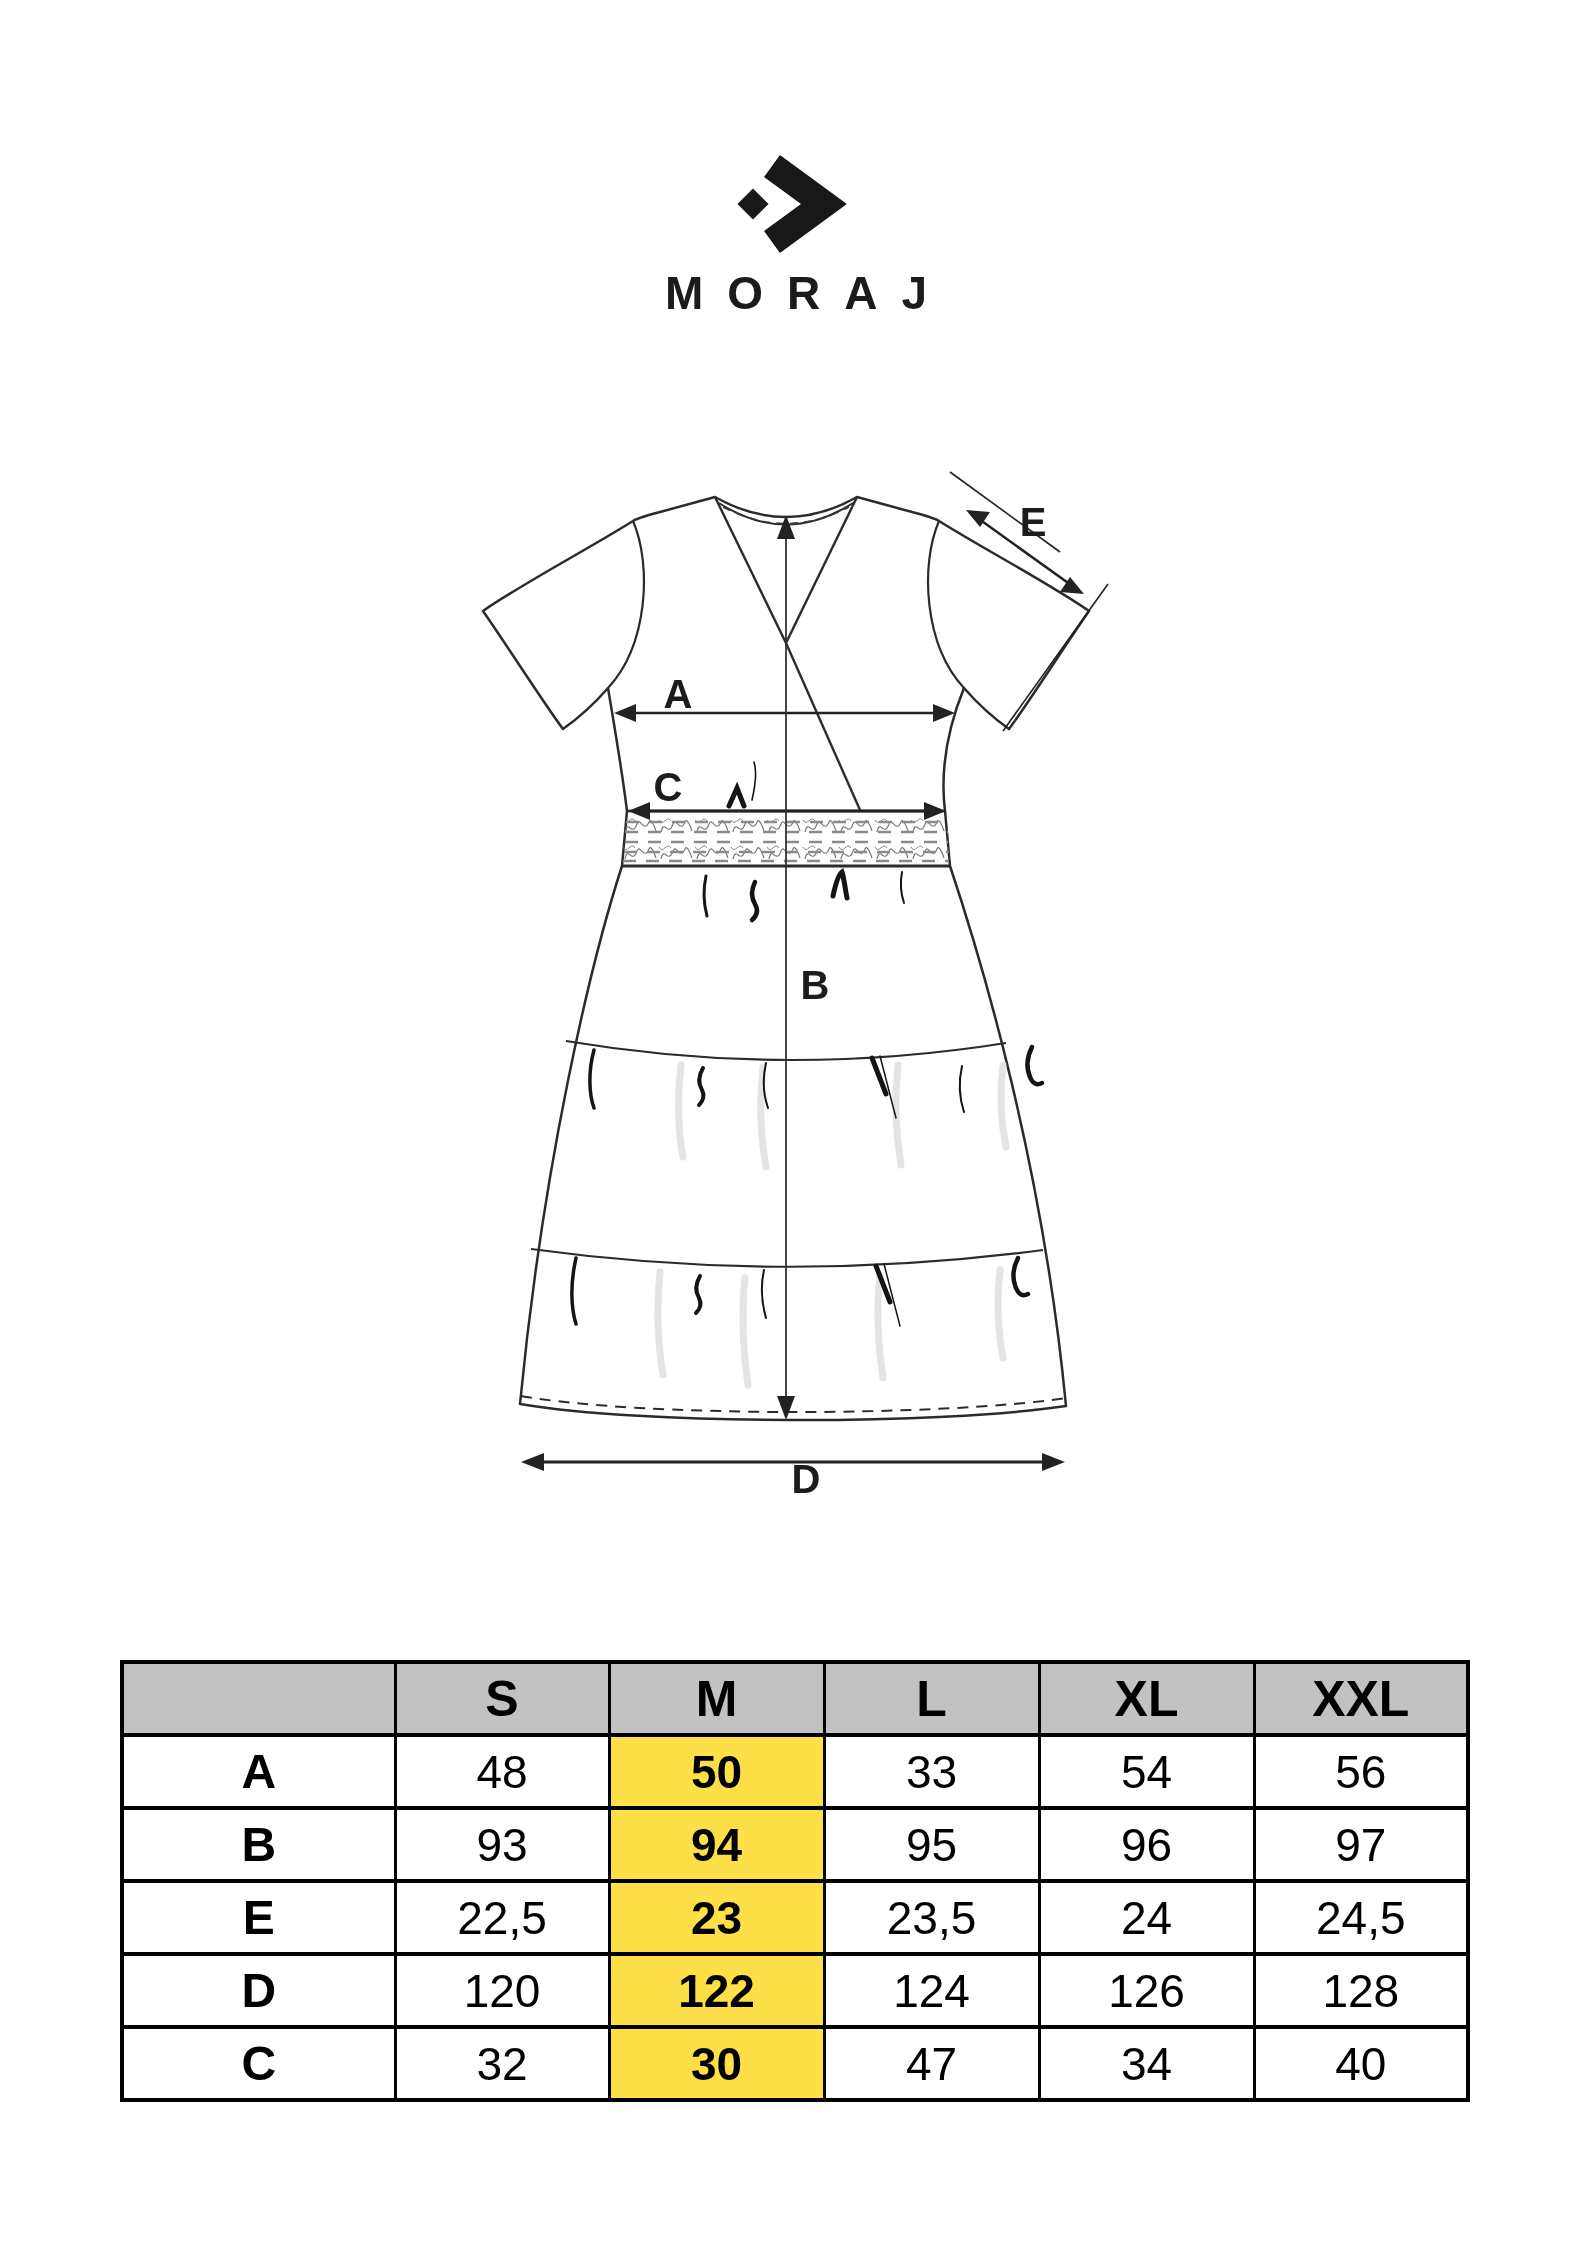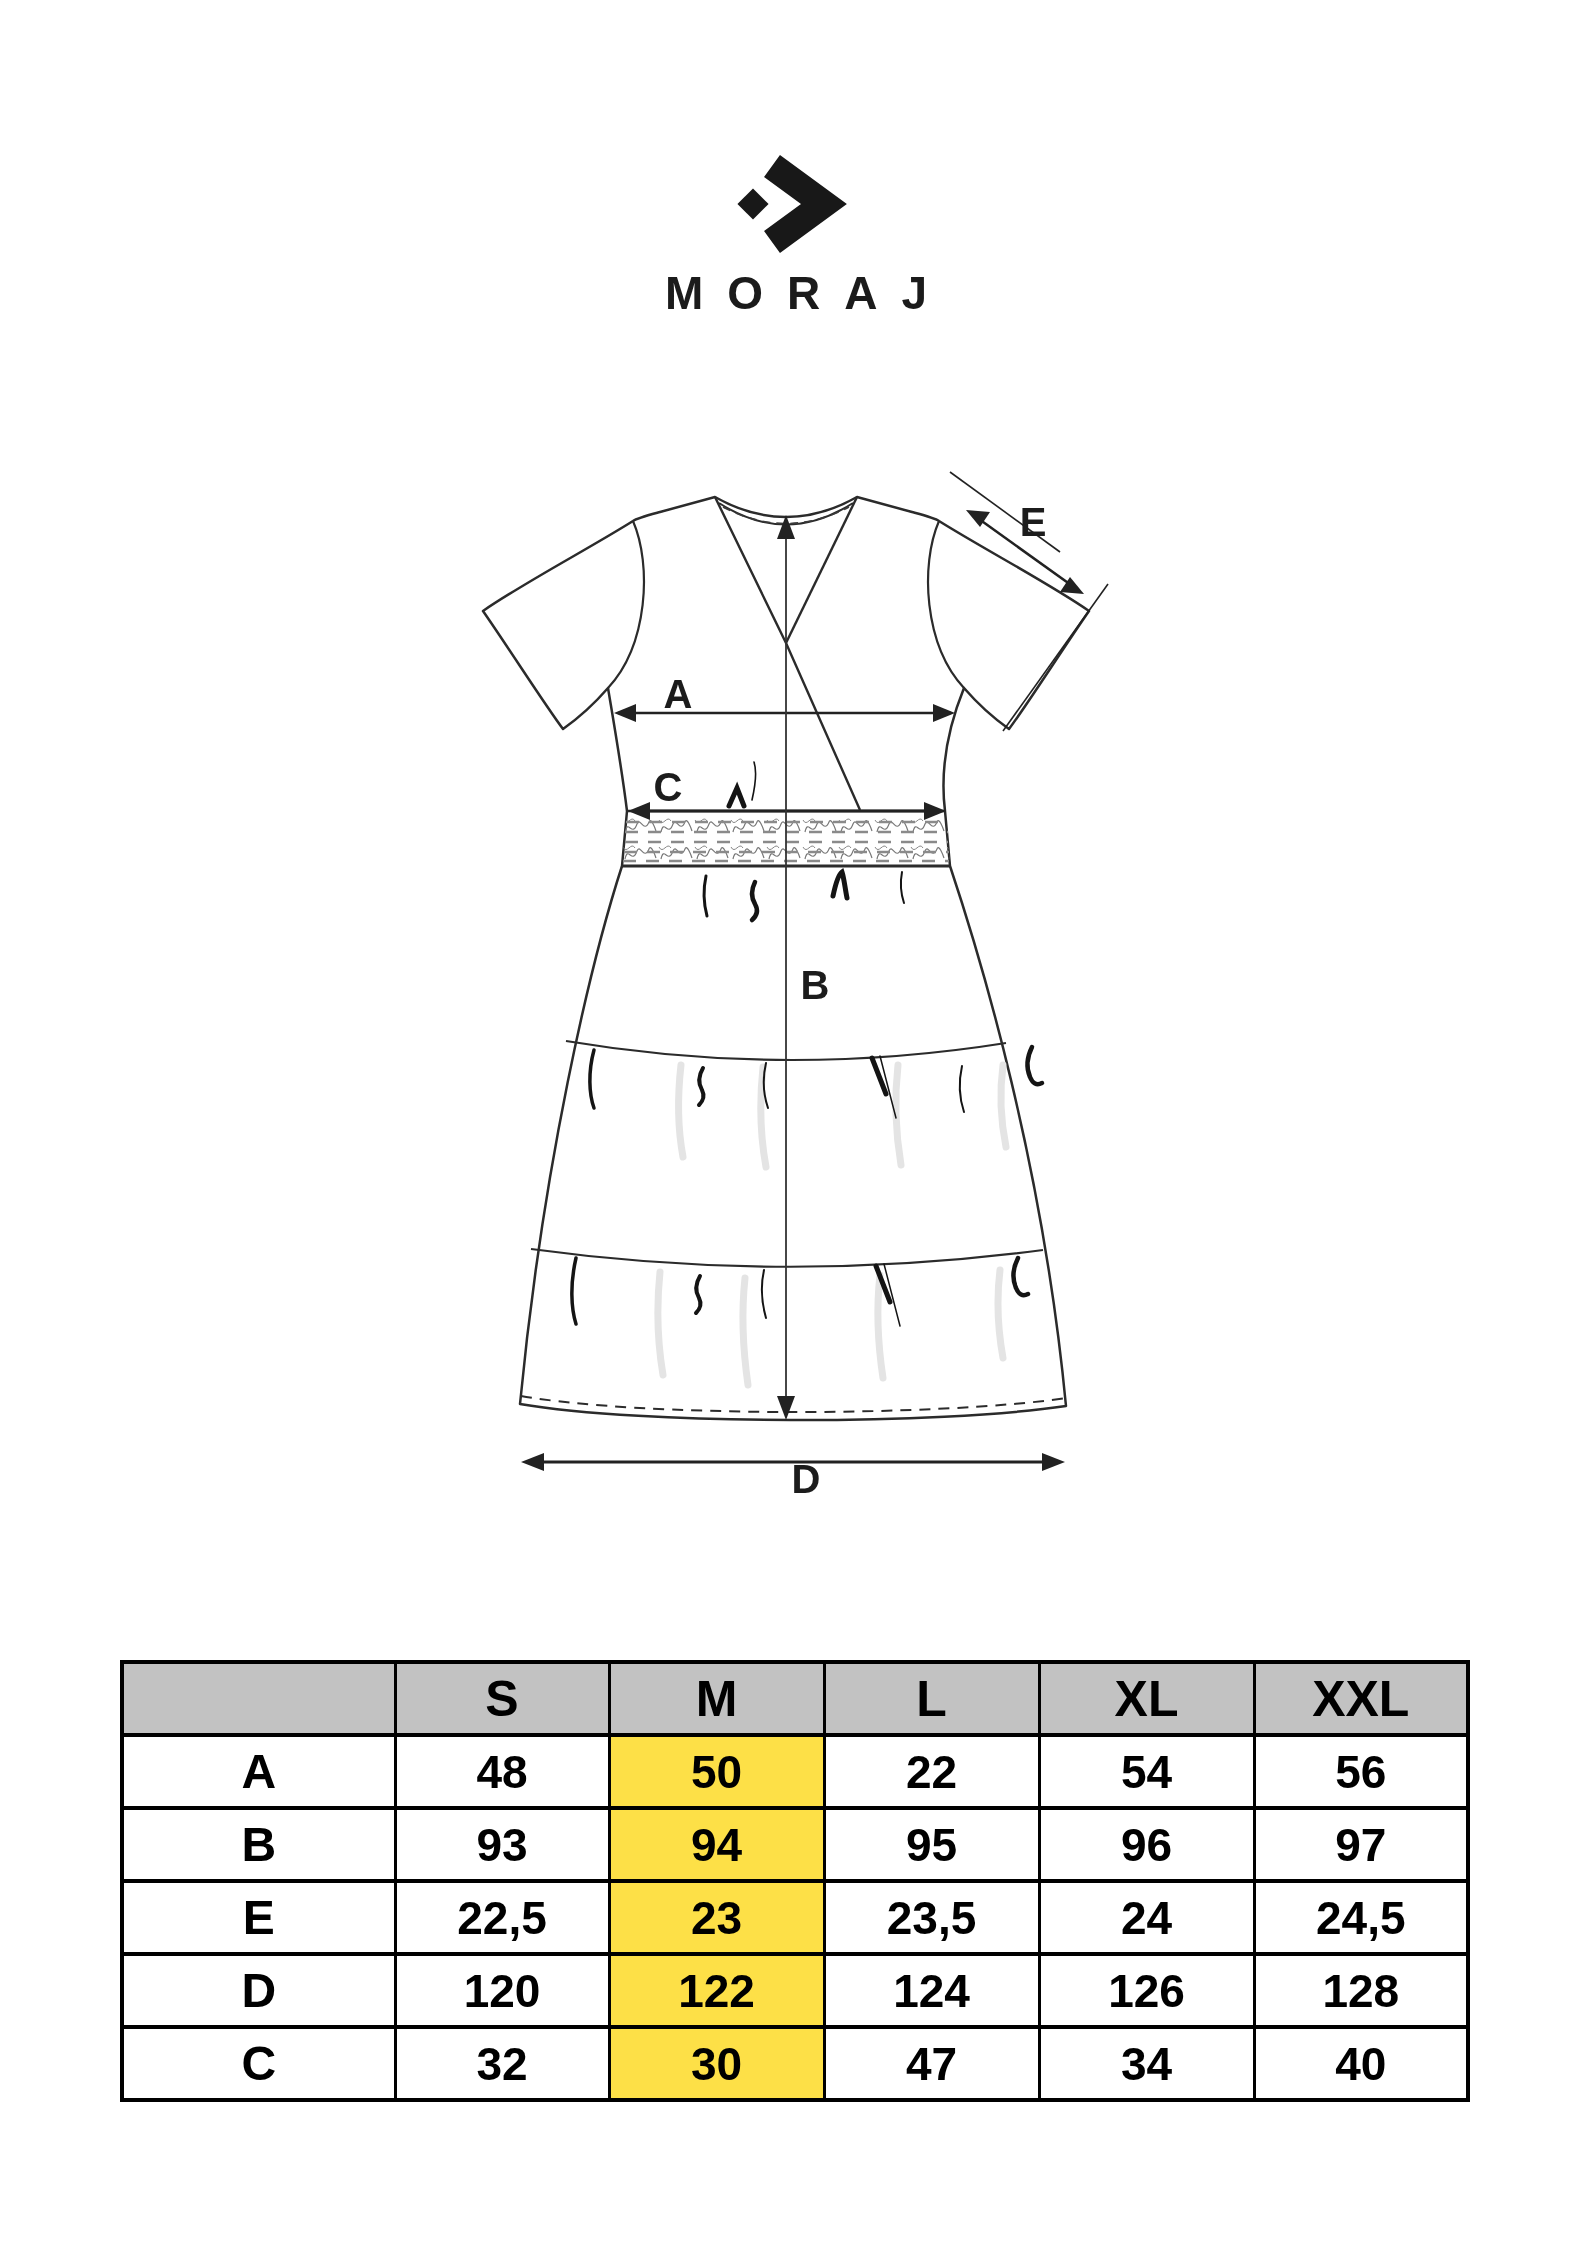--- a/index.html
+++ b/index.html
@@ -47,21 +47,21 @@
     background:#fff;color:#000;
   }
   .size-table{border:4px solid #000;}
   .size-table thead th{
     background:#c2c2c2;font-size:50px;font-weight:700;
   }
   .size-table tbody th{
     font-size:48px;font-weight:700;
   }
   .size-table td{
-    font-size:46px;font-weight:700;
+    font-size:46px;font-weight:400;
   }
   .size-table td.hl{
     background:#fde047;font-weight:700;
   }
 </style>
 </head>
 <body>
 
 <div class="page">
 
@@ -216,21 +216,21 @@
         <th>L</th>
         <th>XL</th>
         <th>XXL</th>
       </tr>
     </thead>
     <tbody>
       <tr>
         <th>A</th>
         <td>48</td>
         <td class="hl">50</td>
-        <td>22</td>
+        <td>33</td>
         <td>54</td>
         <td>56</td>
       </tr>
       <tr>
         <th>B</th>
         <td>93</td>
         <td class="hl">94</td>
         <td>95</td>
         <td>96</td>
         <td>97</td>

